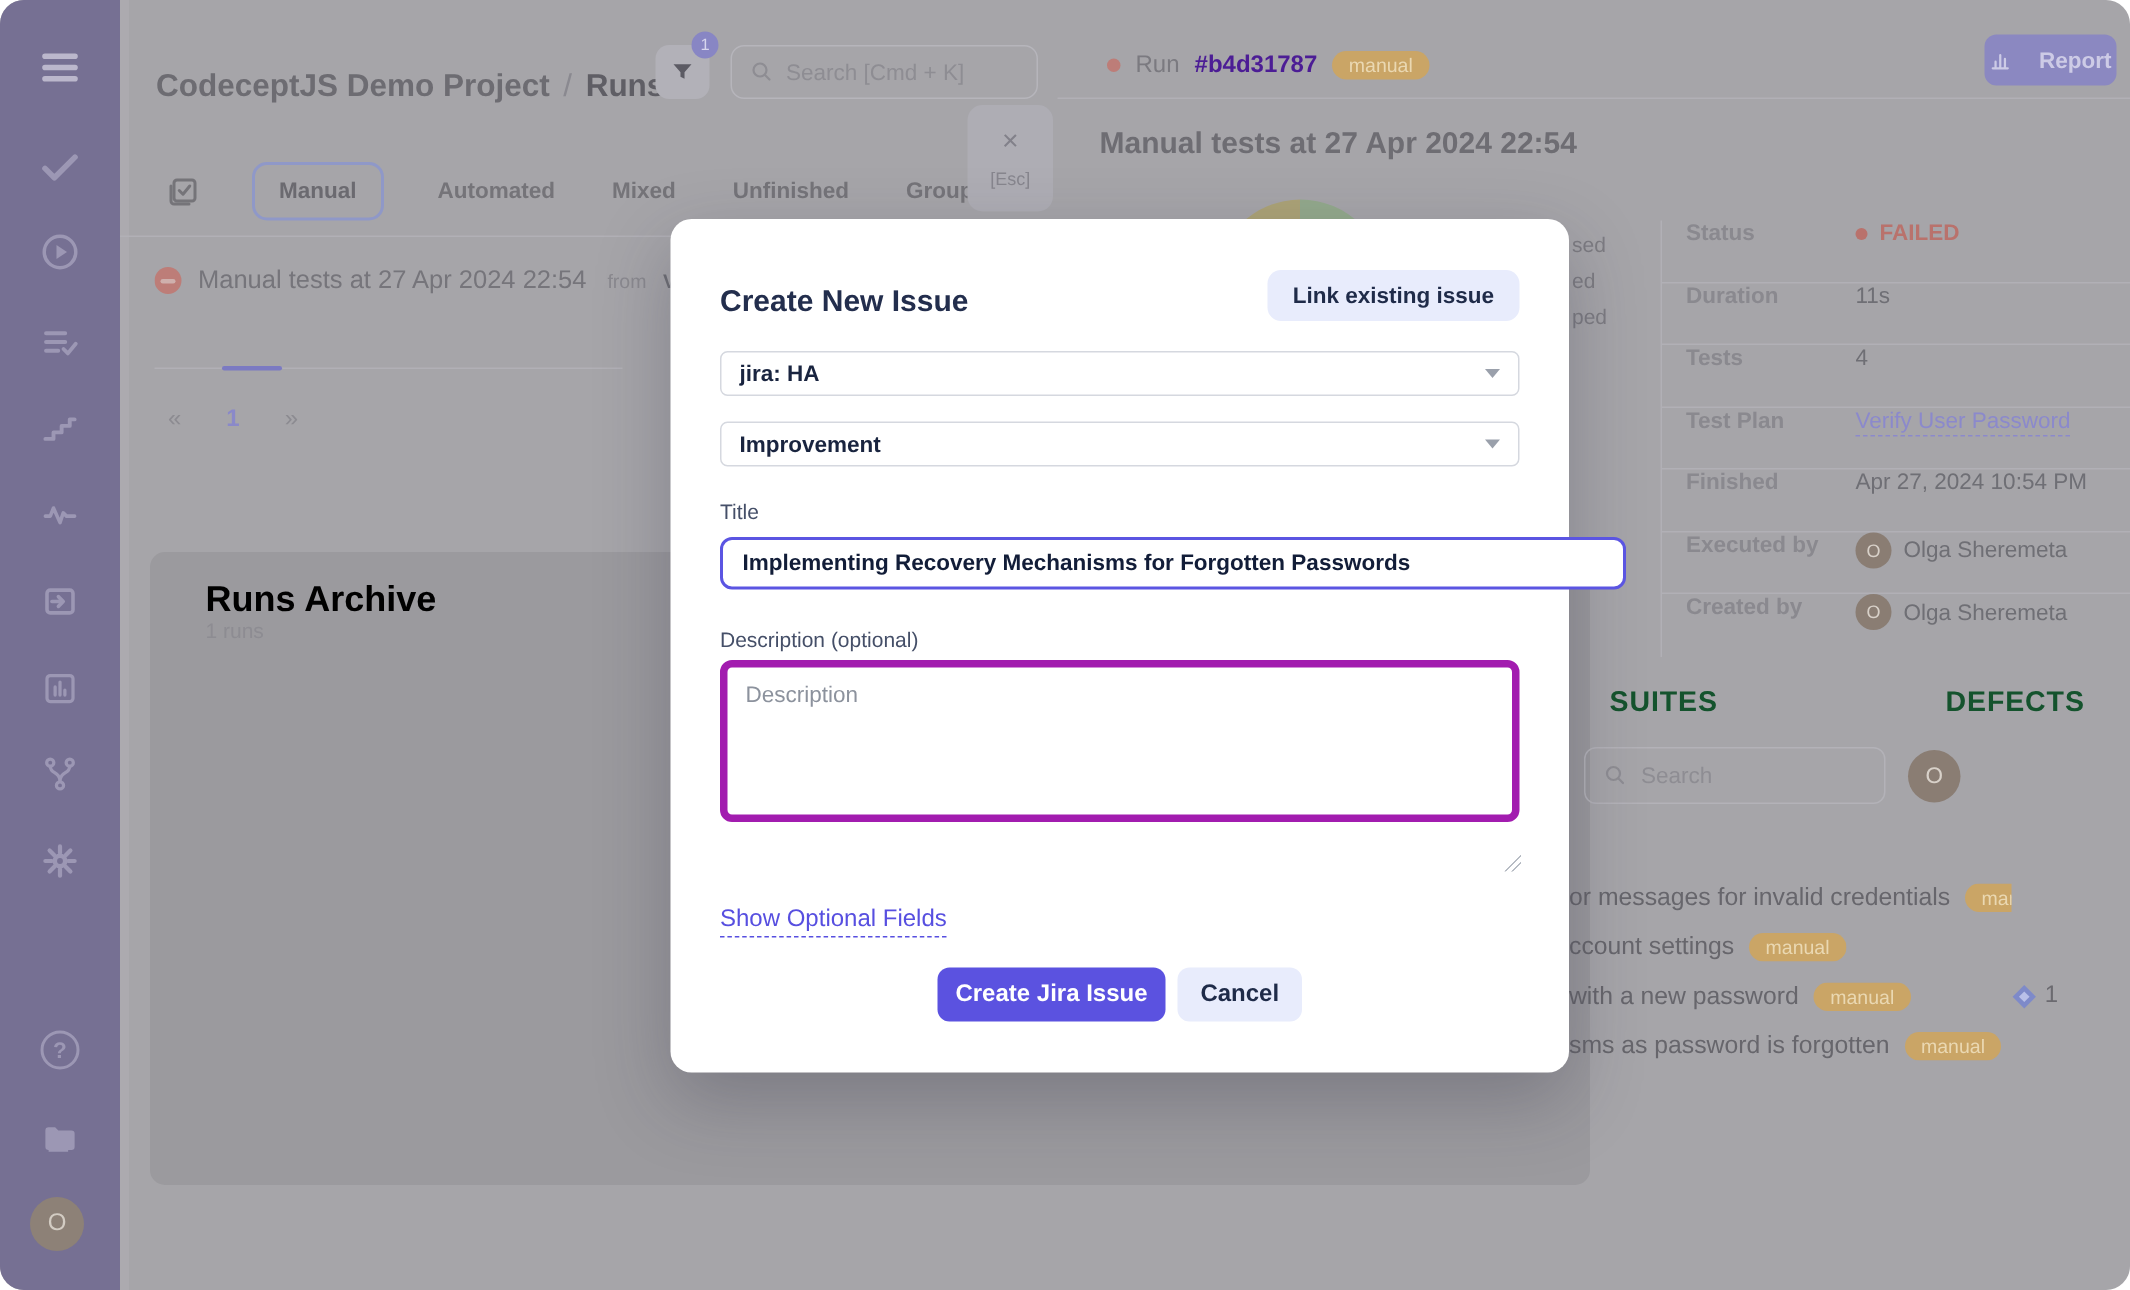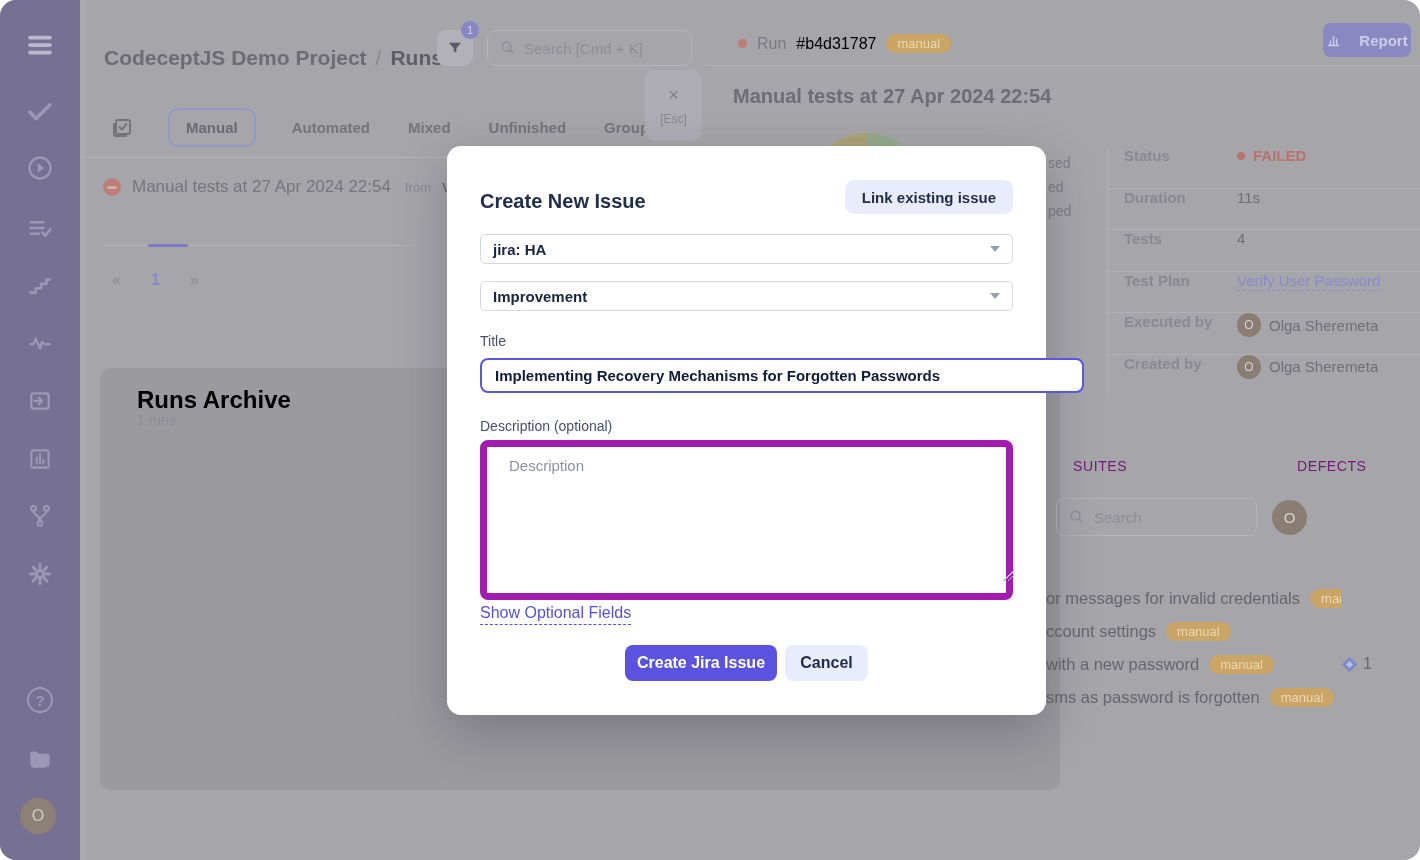--- a/index.html
+++ b/index.html
@@ -29,21 +29,21 @@
                   color:#d7d6ee; font-size:11px; display:flex; align-items:center; justify-content:center; }
   .top-search { left:487px; top:30px; width:205px; height:36px; border:1px solid #b6b5bb; border-radius:9px;
                 display:flex; align-items:center; gap:8px; padding:0 12px; color:#8e8d93; background:transparent; }
   .top-search input { border:none; outline:none; background:transparent; font-size:15px; color:#8e8d93;
                       font-family:"Liberation Sans",sans-serif; width:140px; }
   .top-search input::placeholder { color:#8e8d93; }
 
   .run-bar { left:738px; top:34px; display:flex; align-items:center; gap:10px; }
   .dot-red { width:9px; height:9px; border-radius:50%; background:#bd7d78; }
   .run-word { font-size:16px; color:#7b7a80; }
-  .run-id { font-size:16px; font-weight:normal; color:#000000; }
+  .run-id { font-size:16px; font-weight:bold; color:#4c1d95; }
   .badge-tan { background:#caa566; color:#ead8b2; font-size:13px; border-radius:11px; padding:3px 11px; line-height:1; }
   .report-btn { left:1323px; top:23px; width:88px; height:34px; border-radius:8px; background:#8b88c1;
                 color:#cdcbe6; font-size:15px; font-weight:bold; display:flex; align-items:center;
                 justify-content:center; gap:18px; cursor:pointer; }
 
   
   .tabs-row { left:110px; top:108px; display:flex; align-items:center; gap:34px; color:#757479; }
   .tab { font-size:15px; font-weight:bold; color:#757479; cursor:pointer; padding:9px 2px; }
   .tab.active { border:2px solid #8f98c8; border-radius:10px; padding:9px 16px; color:#6b6a70; }
   .hline { background:#b1b0b6; height:1px; }
@@ -80,21 +80,21 @@
   .drow { display:flex; align-items:flex-start; height:41.5px; border-bottom:1px solid #b1b0b6; padding-left:16px; }
   .drow:last-child { border-bottom:none; }
   .dlabel { width:113px; font-size:15px; font-weight:bold; color:#8a898f; flex:0 0 auto; }
   .dvalue { font-size:15px; color:#6f6f75; display:flex; align-items:center; gap:8px; }
   .failed { color:#b9726c; font-weight:bold; }
   .dot-failed { width:8px; height:8px; border-radius:50%; background:#b9726c; }
   .dlink { color:#8b89cc; border-bottom:1px dashed #8b89cc; padding-bottom:1px; cursor:pointer; }
   .mini-avatar { width:24px; height:24px; border-radius:50%; background:#8a7d73; color:#d8d1c9;
                  display:flex; align-items:center; justify-content:center; font-size:12px; flex:0 0 auto; }
 
-  .panel-tab { font-size:14px; font-weight:normal; letter-spacing:.6px; color:#701a75; cursor:pointer; }
+  .panel-tab { font-size:19px; font-weight:bold; letter-spacing:.6px; color:#14532d; cursor:pointer; }
   .right-search { left:1056px; top:498px; width:201px; height:38px; border:1px solid #b3b2b8; border-radius:8px;
                   display:flex; align-items:center; gap:9px; padding:0 12px; color:#8e8d93; }
   .right-search input { border:none; outline:none; background:transparent; font-size:15px; color:#8e8d93;
                         font-family:"Liberation Sans",sans-serif; width:130px; }
   .right-search input::placeholder { color:#8e8d93; }
   .big-avatar { left:1272px; top:500px; width:35px; height:35px; border-radius:50%; background:#8a7d73;
                 color:#d8d1c9; display:flex; align-items:center; justify-content:center; font-size:15px; cursor:pointer; }
 
   .test-row { left:1046px; height:26px; display:flex; align-items:center; cursor:pointer; width:374px; }
   .test-main { display:flex; align-items:center; gap:10px; white-space:nowrap; overflow:hidden; }
@@ -112,22 +112,22 @@
   .m-link-btn { right:33px; top:34px; height:34px; padding:0 17px; background:#e8ecfc; border-radius:9px;
                 display:flex; align-items:center; font-size:15px; font-weight:bold; color:#1f2b49; cursor:pointer; }
   .m-select { left:33px; width:533px; height:30px; border:1px solid #d5d8df; border-radius:5px;
               display:flex; align-items:center; padding:0 12px; font-size:15px; font-weight:bold; color:#19243f; cursor:pointer; }
   .caret { margin-left:auto; width:0; height:0; border-left:5px solid transparent; border-right:5px solid transparent;
            border-top:6px solid #9aa0ab; }
   .m-label { left:33px; font-size:14px; color:#454f68; }
   .m-input { left:33px; top:212px; width:604px; height:35px; border:2px solid #5b55e2; border-radius:8px;
              padding:0 13px; font-size:15px; font-weight:bold; color:#121d38; outline:none;
              font-family:"Liberation Sans",sans-serif; background:#fff; }
-  .m-textarea { left:33px; top:294px; width:533px; height:160px; border:7px solid #a21caf; border-radius:8px;
-                padding:10px 22px; font-size:15px; color:#41506b; outline:none; resize:none;
+  .m-textarea { left:33px; top:294px; width:533px; height:108px; border:5px solid #a21caf; border-radius:8px;
+                padding:10px 12px; font-size:15px; color:#41506b; outline:none; resize:none;
                 font-family:"Liberation Sans",sans-serif; background:#fff; }
   .m-textarea::placeholder { color:#8c929d; }
   .resize-corner { left:556px; top:424px; width:11px; height:11px;
         background:
           linear-gradient(135deg, transparent 48%, #b7bcc4 48%, #b7bcc4 55%, transparent 55%),
           linear-gradient(135deg, transparent 70%, #b7bcc4 70%, #b7bcc4 77%, transparent 77%);
         cursor:nwse-resize; }
   .m-optional { left:33px; top:458px; font-size:16px; color:#574fe0; border-bottom:1px dashed #574fe0;
                 padding-bottom:2px; cursor:pointer; }
   .m-submit { left:178px; top:499px; width:152px; height:36px; background:#5b52e0; border:none; border-radius:8px;
@@ -307,20 +307,24 @@
       <span class="dlabel">Tests</span>
       <span class="dvalue">4</span>
     </div>
     <div class="drow">
       <span class="dlabel">Test Plan</span>
       <span class="dvalue">
           <span class="dlink">Verify User Password</span>
         </span>
     </div>
     <div class="drow">
+      <span class="dlabel">Finished</span>
+      <span class="dvalue">Apr 27, 2024 10:54 PM</span>
+    </div>
+    <div class="drow">
       <span class="dlabel">Executed by</span>
       <span class="dvalue">
           <span class="mini-avatar">O</span>
           <span>Olga Sheremeta</span>
         </span>
     </div>
     <div class="drow">
       <span class="dlabel">Created by</span>
       <span class="dvalue">
           <span class="mini-avatar">O</span>

